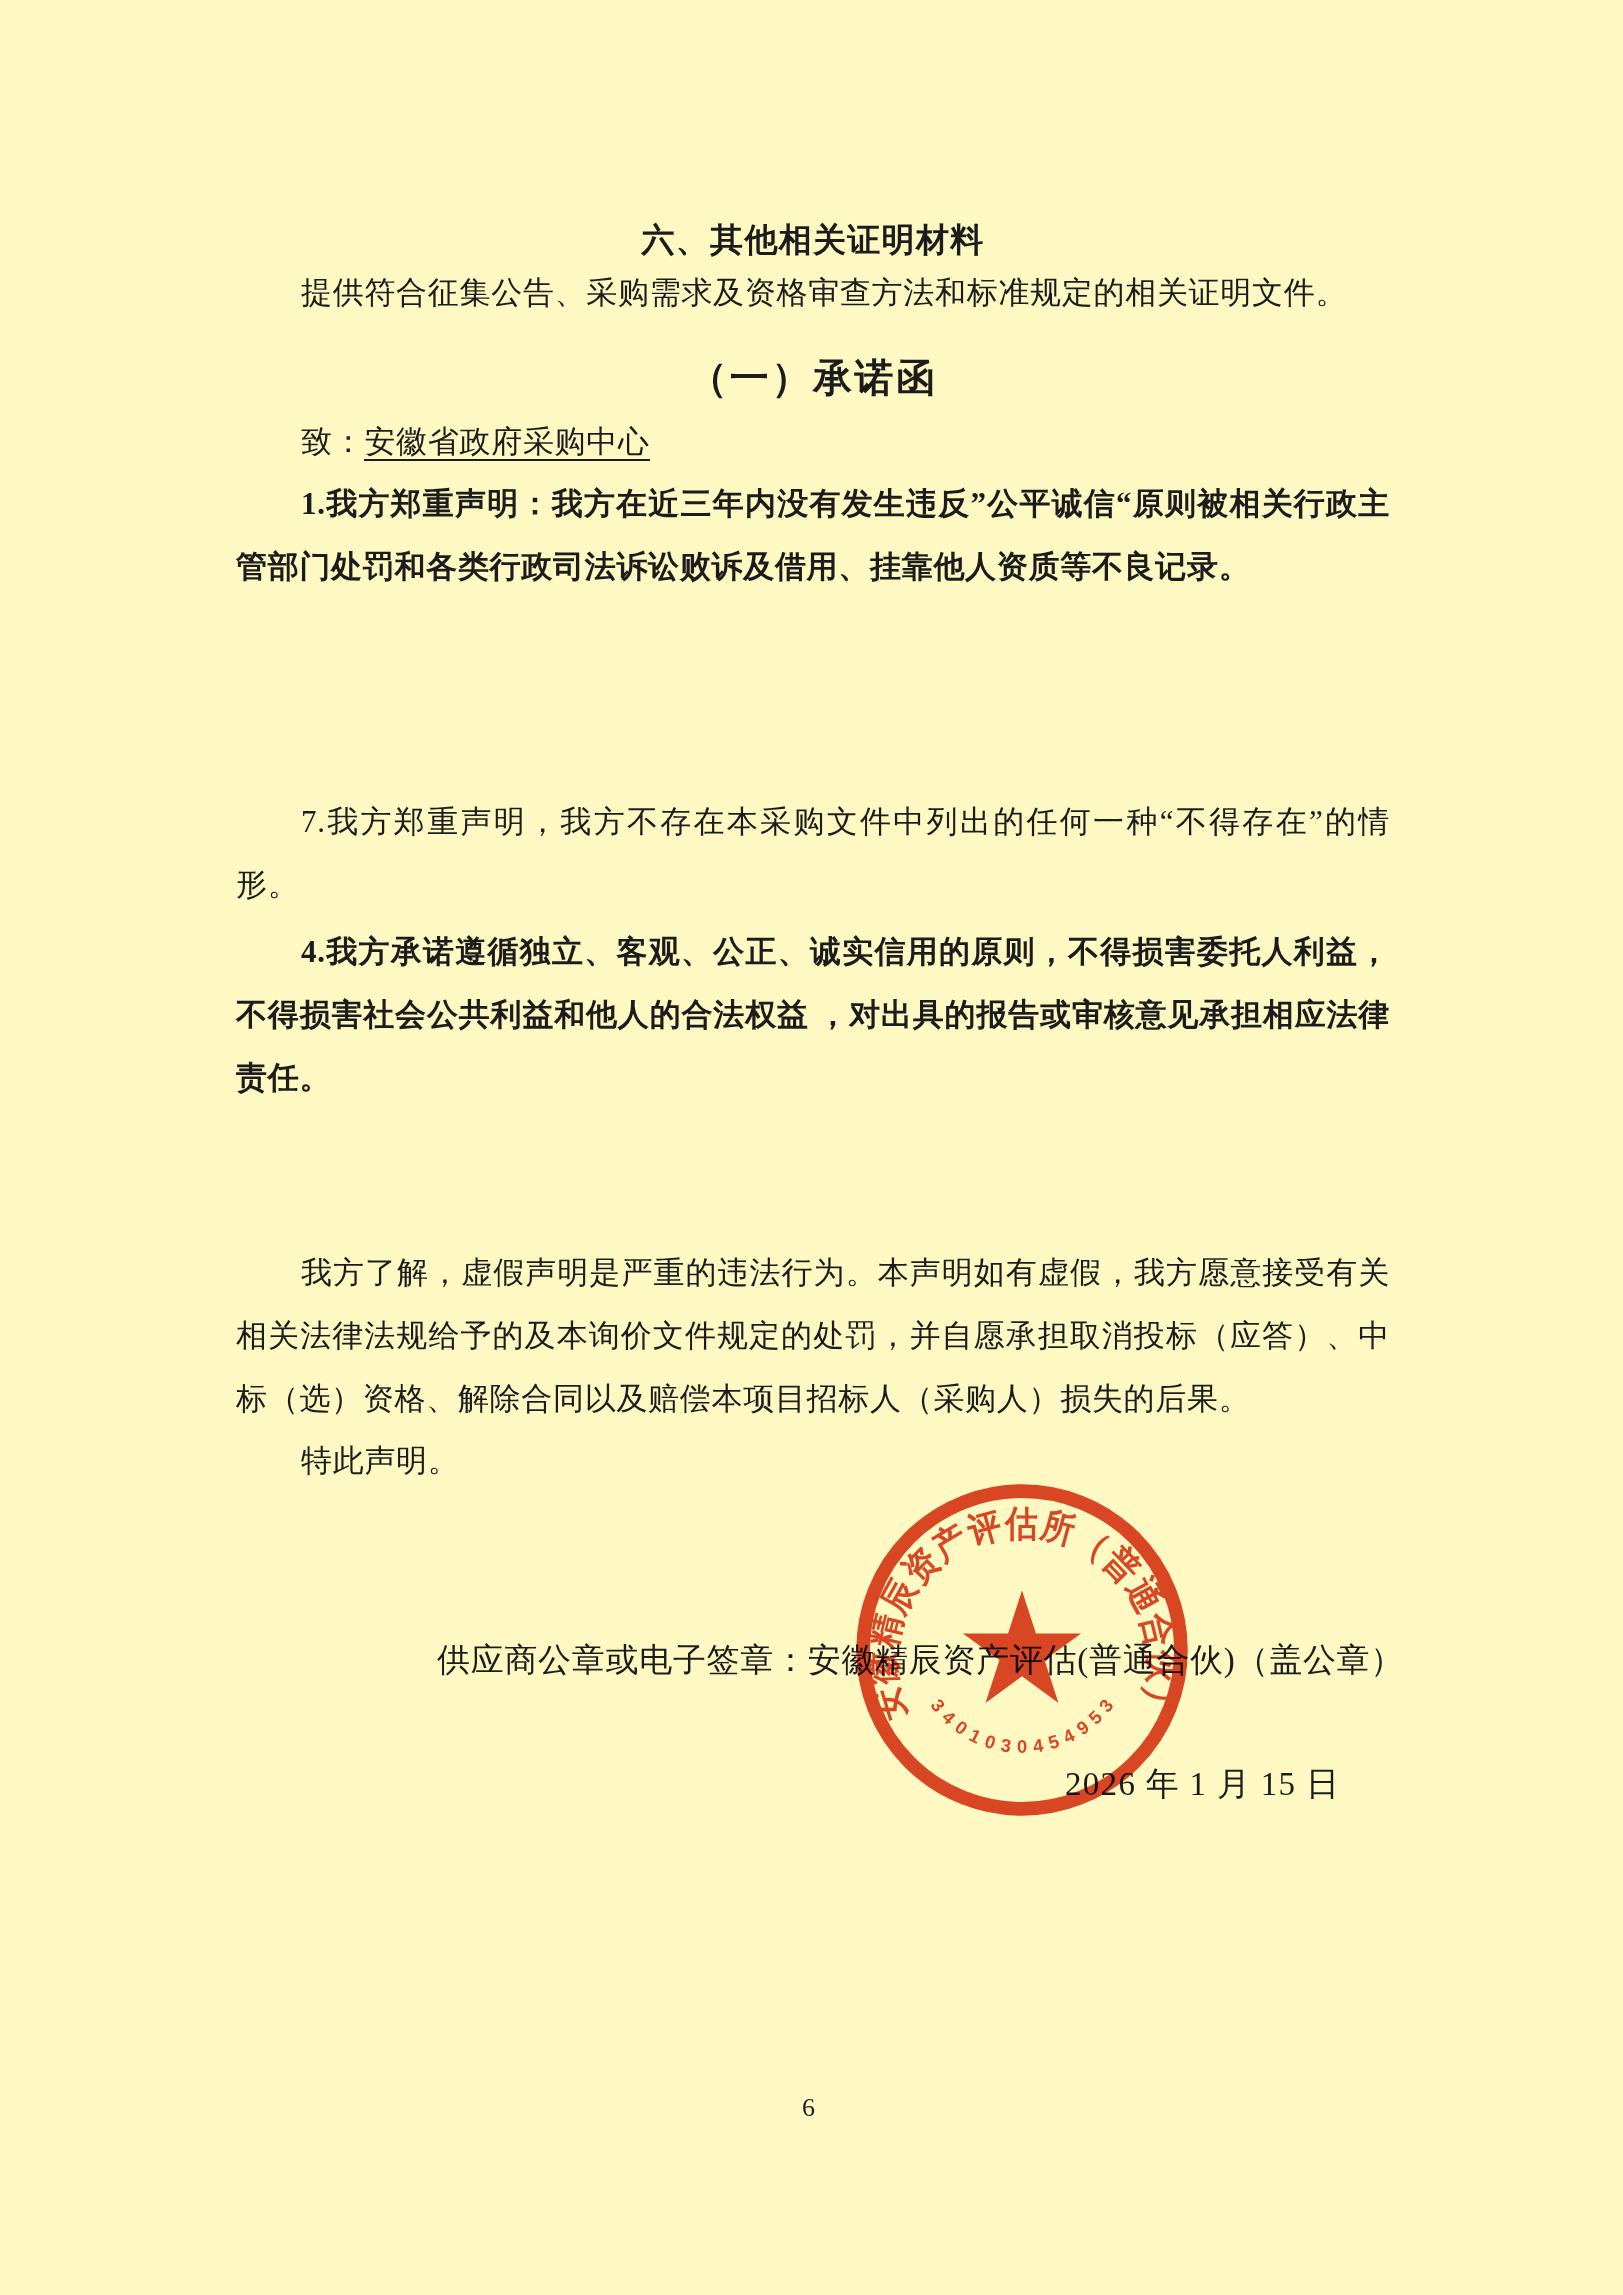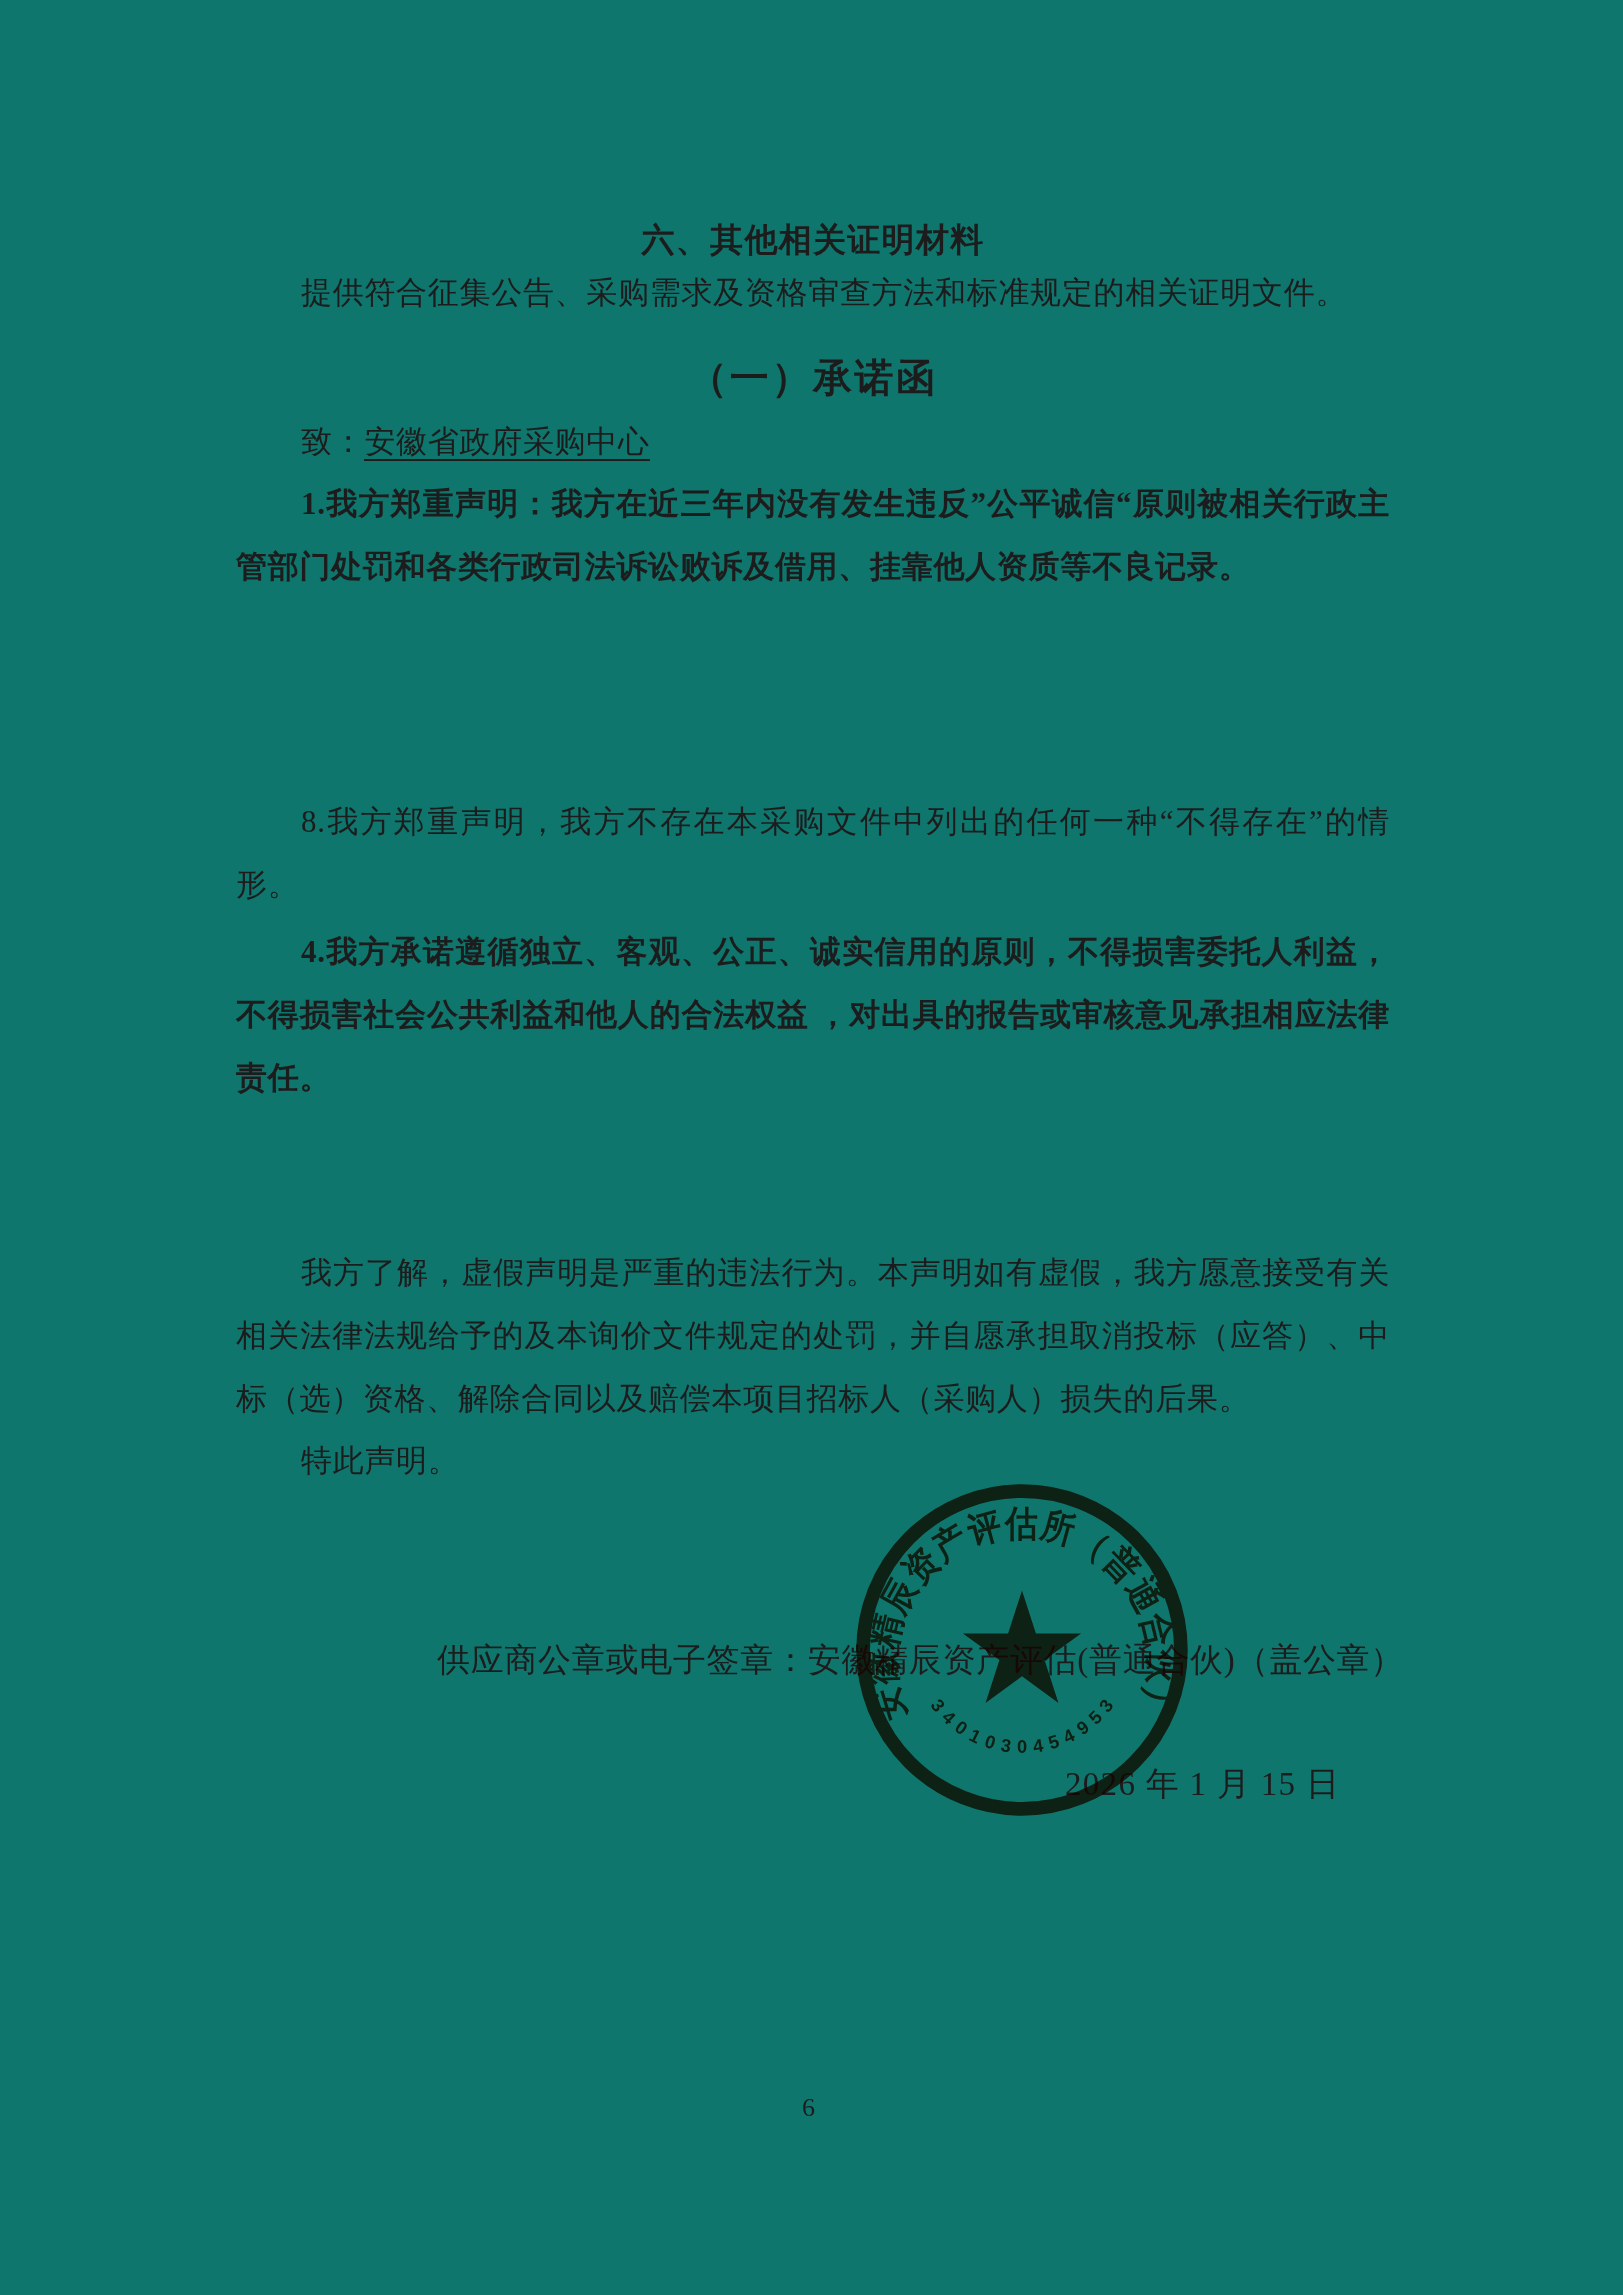--- a/index.html
+++ b/index.html
@@ -1,19 +1,19 @@
 <!DOCTYPE html>
 <html style="font-size:10.5px"><head>
 <meta charset="utf-8">
 <style>
   html,body{margin:0;padding:0;background:#888;}
   .page{
     position:relative;
     width:1623px;height:2295px;
-    background:#0f766e;
+    background:#fef9c3;
     margin:0 auto;
     font-family:"Liberation Serif","DejaVu Serif",serif;
     color:#1c1c1c;
     overflow:hidden;
   }
   .line{position:absolute;left:236px;width:1154px;font-size:31px;line-height:63px;
         text-align:justify;text-justify:inter-ideograph;letter-spacing:0.7px;}
   .center{text-align:center;}
   .indent{text-indent:65px;}
   .bold{font-weight:bold;}
@@ -38,21 +38,21 @@
 
   <div class="line center h2" style="top:346px">（一）承诺函</div>
 
   <div class="line" style="top:410px">
     <span style="display:inline-block;width:65px"></span><span>致：</span><span class="underlined">安徽省政府采购中心</span>
   </div>
 
   <div class="line indent bold" style="top:472px">1.我方郑重声明：我方在近三年内没有发生违反”公平诚信“原则被相关行政主管部门处罚和各类行政司法诉讼败诉及借用、挂靠他人资质等不良记录。</div>
 
 
-  <div class="line indent" style="top:790px">8.我方郑重声明，我方不存在本采购文件中列出的任何一种“不得存在”的情形。</div>
+  <div class="line indent" style="top:790px">7.我方郑重声明，我方不存在本采购文件中列出的任何一种“不得存在”的情形。</div>
 
   <div class="line indent bold" style="top:920px">4.我方承诺遵循独立、客观、公正、诚实信用的原则，不得损害委托人利益，不得损害社会公共利益和他人的合法权益 ，对出具的报告或审核意见承担相应法律责任。</div>
 
 
   <div class="line indent" style="top:1241px">我方了解，虚假声明是严重的违法行为。本声明如有虚假，我方愿意接受有关相关法律法规给予的及本询价文件规定的处罚，并自愿承担取消投标（应答）、中标（选）资格、解除合同以及赔偿本项目招标人（采购人）损失的后果。</div>
 
   <div class="line indent" style="top:1429px">特此声明。</div>
 
   <div class="signature">供应商公章或电子签章：安徽精辰资产评估(普通合伙)（盖公章）</div>
 

